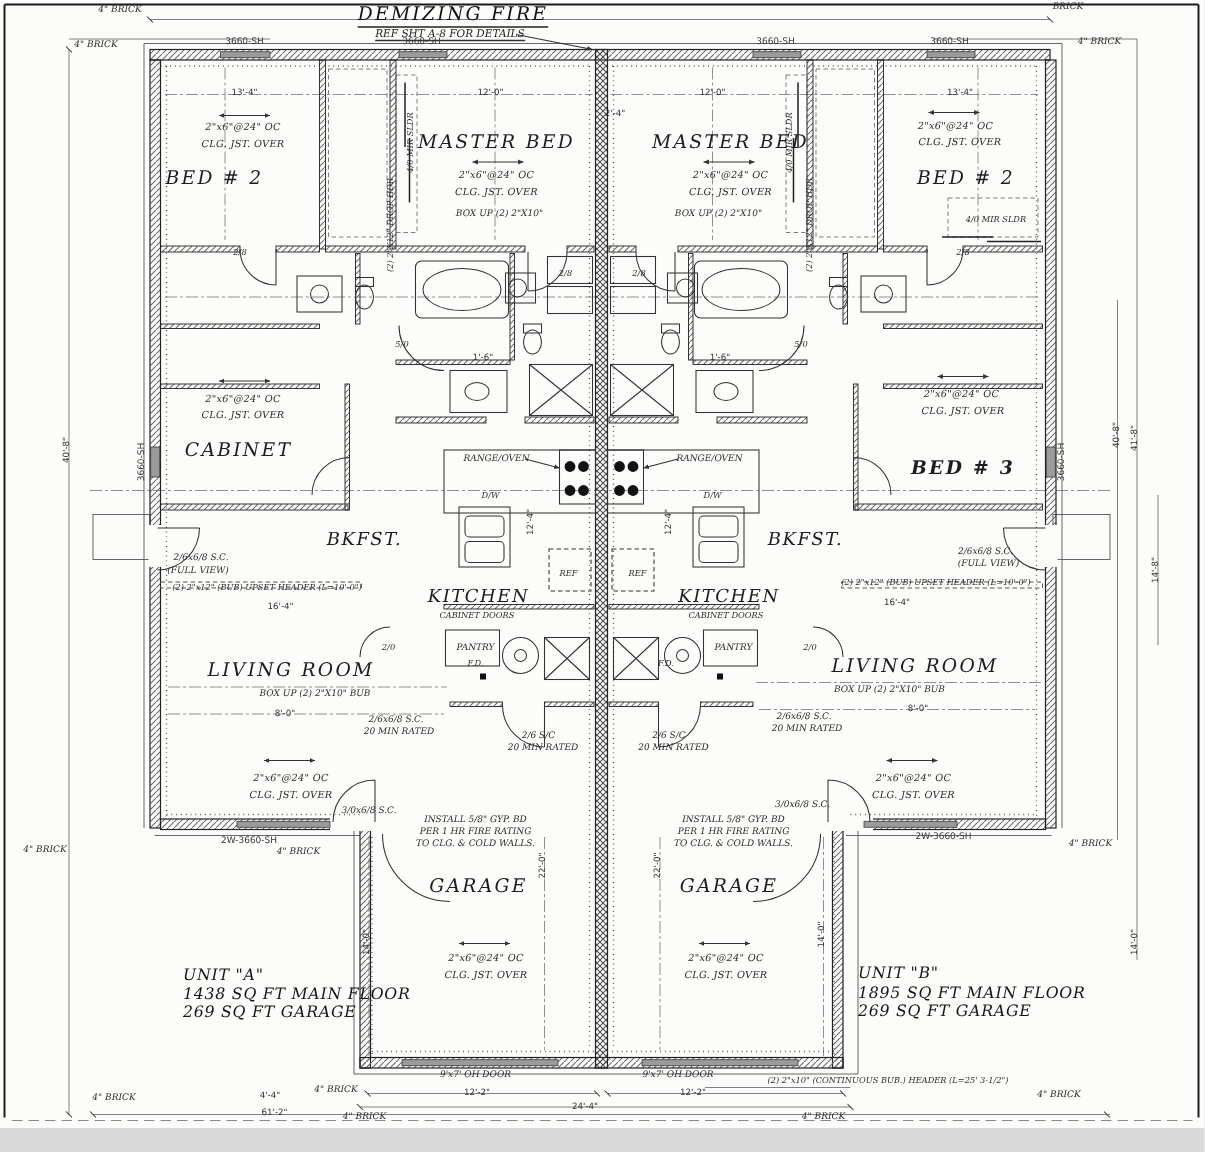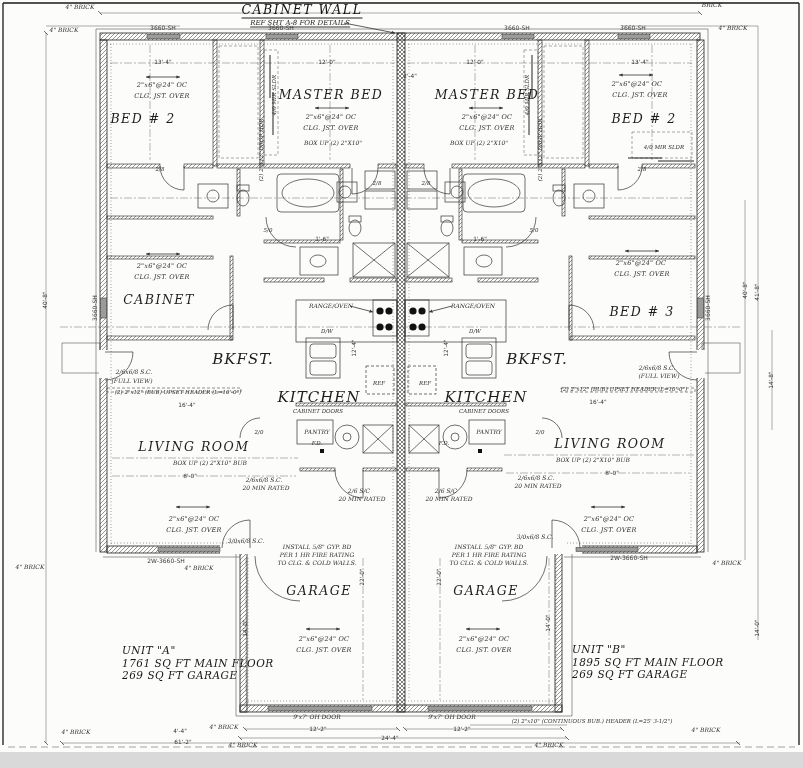--- a/index.html
+++ b/index.html
@@ -3,21 +3,21 @@
 <meta charset="utf-8">
 <style>
   html,body{margin:0;padding:0;background:#e9e9e9;}
   #page{position:relative;width:803px;height:768px;background:#fcfcfa;overflow:hidden;
         font-family:"DejaVu Serif",serif;}
   #plan-svg{position:absolute;left:0;top:0;}
   #labels{position:absolute;left:0;top:0;width:803px;height:768px;pointer-events:none;}
   .lbl{position:absolute;transform:translate(-50%,-50%);white-space:nowrap;color:#2e2e2e;
        font-family:"DejaVu Serif",serif;font-style:italic;line-height:1;}
   .room{font-size:12.5px;letter-spacing:1.5px;color:#1d1d1d;}
-  .room-sm{font-size:15px;letter-spacing:1px;color:#1d1d1d;}
+  .room-sm{font-size:12px;letter-spacing:1px;color:#1d1d1d;}
   .note{font-size:6.5px;letter-spacing:.2px;}
   .tiny{font-size:6px;}
   .tiny5{font-size:5.5px;}
   .tag{font-size:6px;font-style:normal;font-family:"DejaVu Sans",sans-serif;color:#3a3a3a;}
   .dim{font-size:5.8px;font-style:normal;font-family:"DejaVu Sans",sans-serif;color:#333;}
   .t-demising{position:absolute;left:302px;top:10px;transform:translate(-50%,-50%);
       font-size:12.5px;font-style:italic;letter-spacing:1.5px;color:#111;
       border-bottom:1px solid #222;padding-bottom:1px;white-space:nowrap;}
   .t-ref{position:absolute;left:300px;top:23px;transform:translate(-50%,-50%);
       font-size:7px;font-style:italic;color:#222;border-bottom:1px solid #333;white-space:nowrap;}
@@ -374,21 +374,21 @@
       <div class="lbl dim" style="left: 246px; top: 628px; transform: translate(-50%, -50%) rotate(-90deg);">14'-0"</div>
       <div class="lbl dim" style="left: 363px; top: 577px; transform: translate(-50%, -50%) rotate(-90deg);">22'-0"</div>
       <div class="lbl room" style="left: 487px; top: 95px;">MASTER BED</div>
       <div class="lbl note" style="left: 487px; top: 117px;">2"x6"@24" OC</div>
       <div class="lbl note" style="left: 487px; top: 128px;">CLG. JST. OVER</div>
       <div class="lbl tiny" style="left: 479px; top: 143px;">BOX UP (2) 2"X10"</div>
       <div class="lbl room" style="left: 644px; top: 119px;">BED # 2</div>
       <div class="lbl note" style="left: 637px; top: 84px;">2"x6"@24" OC</div>
       <div class="lbl note" style="left: 640px; top: 95px;">CLG. JST. OVER</div>
       <div class="lbl tiny5" style="left: 664px; top: 148px;">4/0 MIR SLDR</div>
-      <div class="lbl room" style="left: 642px; top: 312px;">BED # 3</div>
+      <div class="lbl room" style="left: 642px; top: 312px; font-weight: bold;">BED # 3</div>
       <div class="lbl note" style="left: 641px; top: 263px;">2"x6"@24" OC</div>
       <div class="lbl note" style="left: 642px; top: 274px;">CLG. JST. OVER</div>
       <div class="lbl room-sm" style="left: 537px; top: 359px;">BKFST.</div>
       <div class="lbl room-sm" style="left: 486px; top: 397px;">KITCHEN</div>
       <div class="lbl tiny" style="left: 473px; top: 306px;">RANGE/OVEN</div>
       <div class="lbl tiny5" style="left: 475px; top: 332px;">D/W</div>
       <div class="lbl tiny5" style="left: 425px; top: 384px;">REF</div>
       <div class="lbl tiny5" style="left: 484px; top: 412px;">CABINET DOORS</div>
       <div class="lbl tiny" style="left: 489px; top: 432px;">PANTRY</div>
       <div class="lbl tiny5" style="left: 444px; top: 444px;">F.D.</div>
@@ -438,26 +438,26 @@
       <div class="lbl dim" style="left: 462px; top: 730px;">12'-2"</div>
       <div class="lbl dim" style="left: 390px; top: 739px;">24'-4"</div>
       <div class="lbl dim" style="left: 183px; top: 743px;">61'-2"</div>
       <div class="lbl dim" style="left: 180px; top: 732px;">4'-4"</div>
       <div class="lbl dim" style="left: 746px; top: 290px; transform: translate(-50%, -50%) rotate(-90deg);">40'-8"</div>
       <div class="lbl dim" style="left: 758px; top: 292px; transform: translate(-50%, -50%) rotate(-90deg);">41'-8"</div>
       <div class="lbl dim" style="left: 46px; top: 300px; transform: translate(-50%, -50%) rotate(-90deg);">40'-8"</div>
       <div class="lbl dim" style="left: 772px; top: 380px; transform: translate(-50%, -50%) rotate(-90deg);">14'-8"</div>
     </div>
 
-<div class="t-demising">CABINET WALL</div>
+<div class="t-demising">DEMIZING FIRE</div>
 <div class="t-ref">REF SHT A-8 FOR DETAILS</div>
 
 <div id="unit-a" class="unit-block">
   <div>UNIT "A"</div>
-  <div>1761 SQ FT MAIN FLOOR</div>
+  <div>1438 SQ FT MAIN FLOOR</div>
   <div>269 SQ FT GARAGE</div>
 </div>
 
 <div id="unit-b" class="unit-block">
   <div>UNIT "B"</div>
   <div>1895 SQ FT MAIN FLOOR</div>
   <div>269 SQ FT GARAGE</div>
 </div>
 
 <div class="scan-strip"></div>

